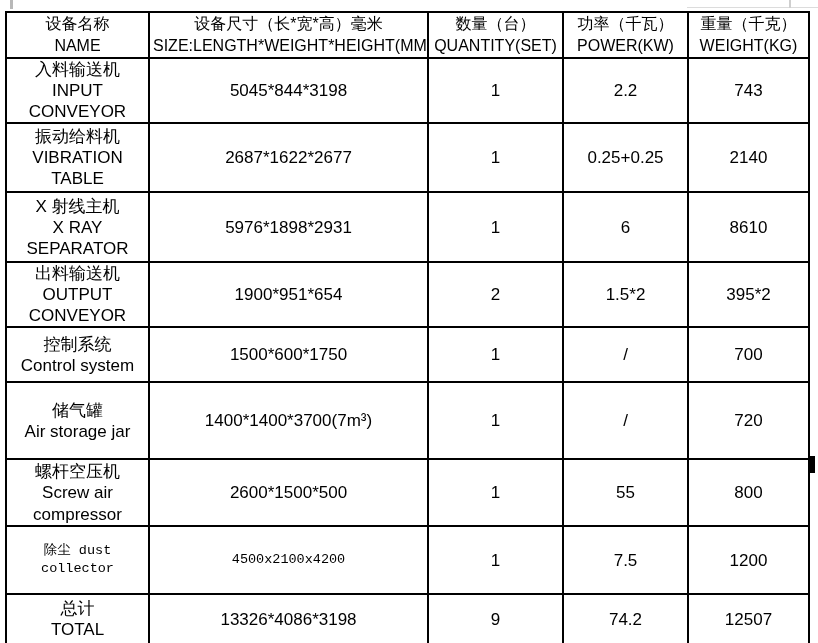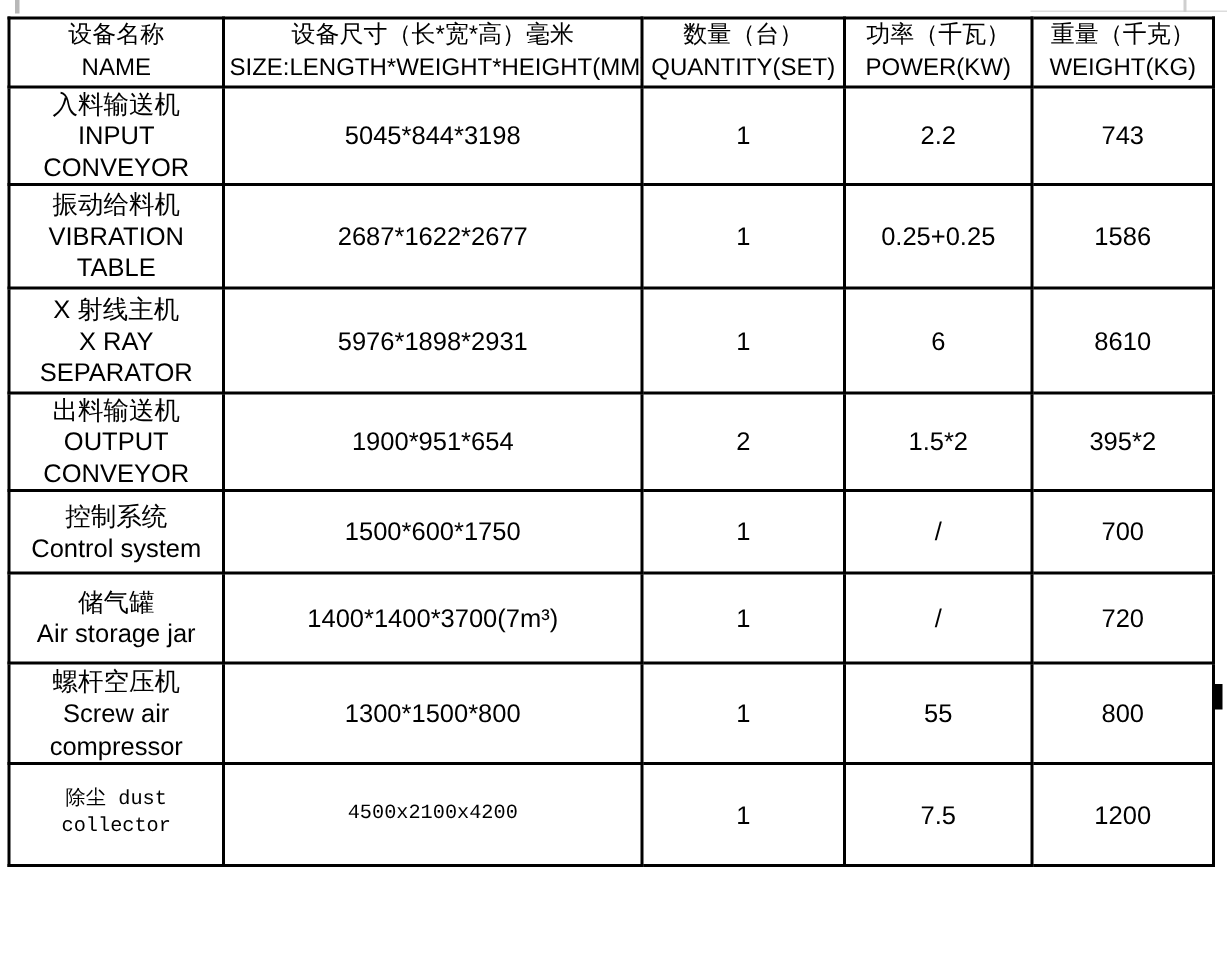--- a/index.html
+++ b/index.html
@@ -69,21 +69,21 @@
       <td>2.2</td>
       <td>743</td>
     </tr>
     <tr style="height:69px">
       <td>振动给料机
 VIBRATION
 TABLE</td>
       <td>2687*1622*2677</td>
       <td>1</td>
       <td>0.25+0.25</td>
-      <td>1586</td>
+      <td>2140</td>
     </tr>
     <tr style="height:70px">
       <td>X 射线主机
 X RAY
 SEPARATOR</td>
       <td>5976*1898*2931</td>
       <td>1</td>
       <td>6</td>
       <td>8610</td>
     </tr>
@@ -97,39 +97,47 @@
       <td>395*2</td>
     </tr>
     <tr style="height:55px">
       <td>控制系统
 Control system</td>
       <td>1500*600*1750</td>
       <td>1</td>
       <td>/</td>
       <td>700</td>
     </tr>
-    <tr style="height:60px">
+    <tr style="height:77px">
       <td>储气罐
 Air storage jar</td>
       <td>1400*1400*3700(7m³)</td>
       <td>1</td>
       <td>/</td>
       <td>720</td>
     </tr>
     <tr style="height:67px">
       <td>螺杆空压机
 Screw air
 compressor</td>
-      <td>1300*1500*800</td>
+      <td>2600*1500*500</td>
       <td>1</td>
       <td>55</td>
       <td>800</td>
     </tr>
     <tr style="height:68px">
       <td class="mono">除尘 dust
 collector</td>
       <td class="mono">4500x2100x4200</td>
       <td>1</td>
       <td>7.5</td>
       <td>1200</td>
     </tr>
+    <tr style="height:50px">
+      <td>总计
+TOTAL</td>
+      <td>13326*4086*3198</td>
+      <td>9</td>
+      <td>74.2</td>
+      <td>12507</td>
+    </tr>
   </tbody>
 </table>
 
 </body></html>

